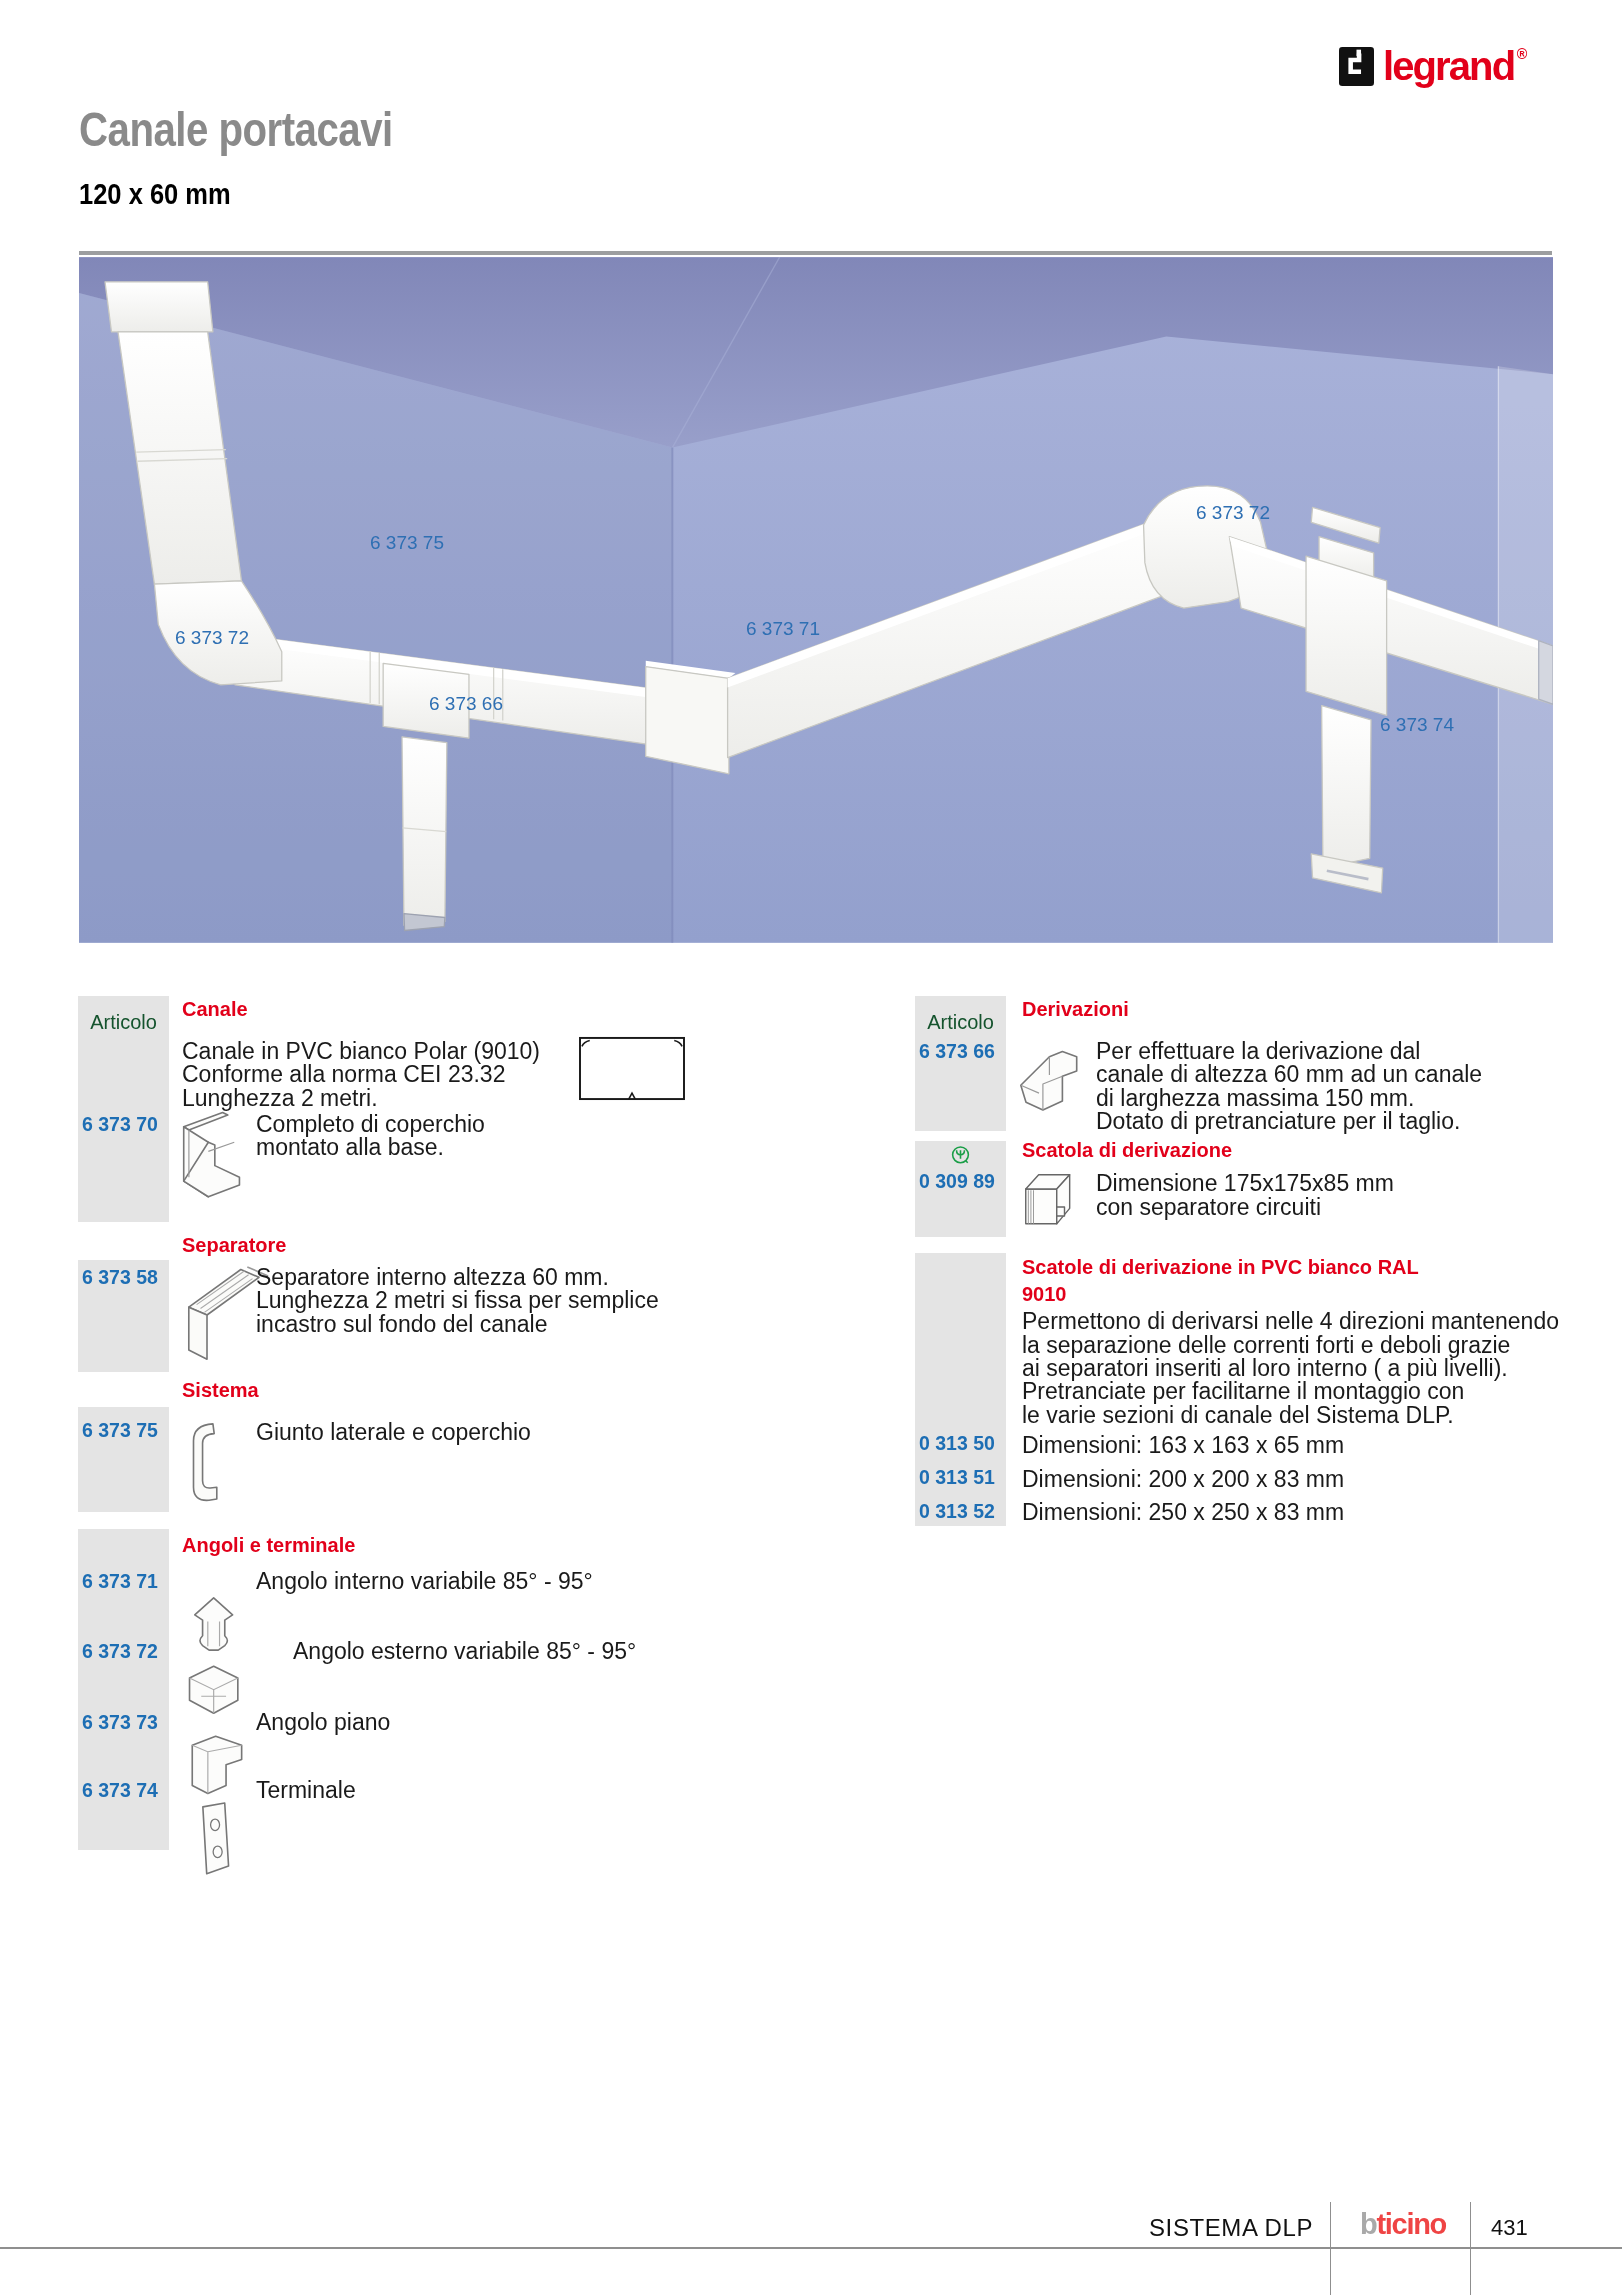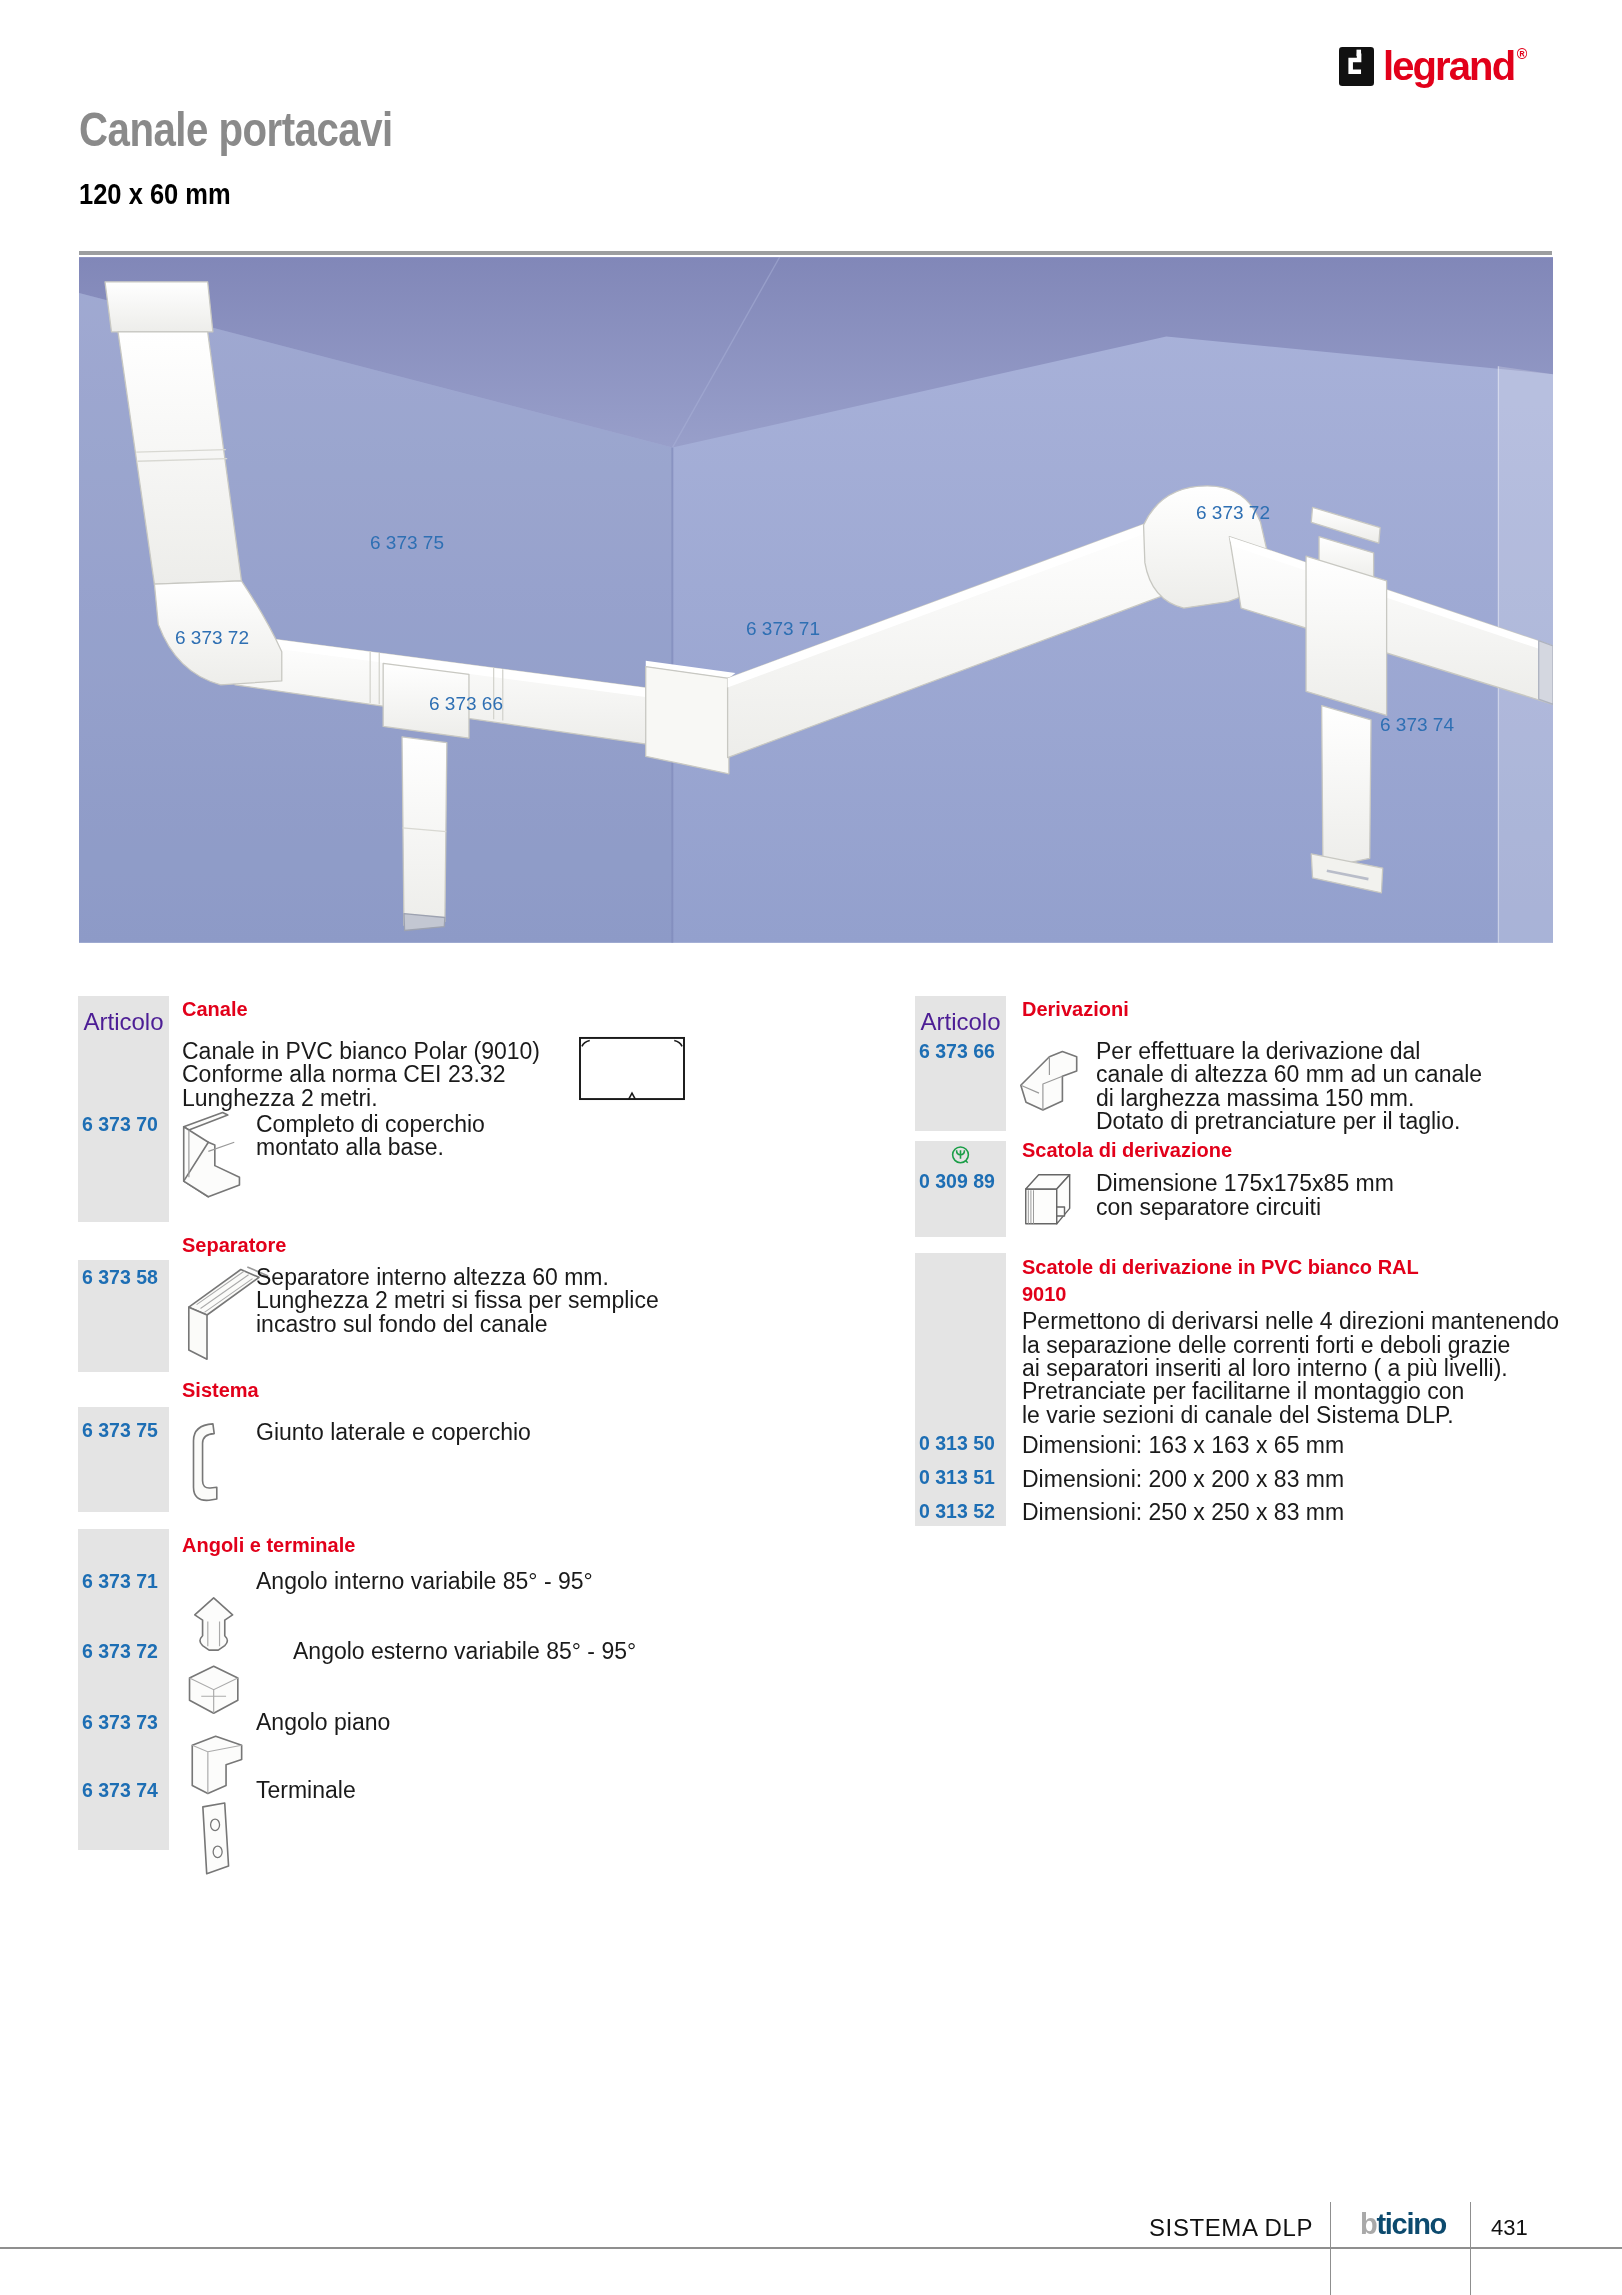--- a/index.html
+++ b/index.html
@@ -27,38 +27,38 @@
   .brand{left:1339px;top:47px;display:flex;align-items:flex-start;}
   .brand-square{width:35px;height:39px;margin-right:9px;}
   .brand-text{font-size:40px;font-weight:bold;color:var(--red);letter-spacing:-1.9px;line-height:39px;}
   .brand-reg{font-size:14.3px;color:var(--red);font-weight:bold;margin-left:2.6px;line-height:14.3px;}
 
   
   .illu{left:79px;top:257px;width:1474px;height:686px;}
   .part-label{position:absolute;font-size:19px;color:var(--label-blue);white-space:nowrap;}
 
   
-  .articolo-box{width:91px;height:52px;background:var(--stripe);color:#4c1d95;
-    font-size:24px;display:flex;align-items:center;justify-content:center;}
+  .articolo-box{width:91px;height:52px;background:var(--stripe);color:#14532d;
+    font-size:20px;display:flex;align-items:center;justify-content:center;}
   .stripe{background:var(--stripe);}
   .sec-heading{font-size:20px;font-weight:bold;color:var(--red);white-space:nowrap;}
   .code{font-size:19.5px;font-weight:bold;color:var(--code-blue);white-space:nowrap;}
   .body-line{font-size:23px;color:var(--body);white-space:nowrap;line-height:23.4px;}
   .icon-box svg{display:block;}
 
   
   .footer-rule{left:0;top:2247px;width:1623px;height:1.9px;background:#8f8f8f;}
   .footer-v1{left:1330px;top:2202px;width:1.3px;height:94px;background:#8f8f8f;}
   .footer-v2{left:1470px;top:2202px;width:1.3px;height:94px;background:#8f8f8f;}
   .footer-system{left:1066px;top:2214px;width:247px;text-align:right;font-size:24px;color:#111;
     letter-spacing:0.6px;white-space:nowrap;}
   .footer-brand{left:1338px;top:2208px;width:130px;text-align:center;font-size:29px;font-weight:bold;
     letter-spacing:-1.3px;white-space:nowrap;}
   .footer-brand .b-light{color:#a9a9a9;}
-  .footer-brand .b-dark{color:#0c4a6e;margin-top:24px;}
+  .footer-brand .b-dark{color:#ef4444;margin-top:24px;}
   .footer-page{left:1491px;top:2215px;font-size:22px;color:#111;}
 </style>
 </head>
 <body>
 
 <div class="page">
 
   <div class="abs brand">
     <svg class="brand-square" viewBox="0 0 54 60">
       <rect x="0" y="0" width="54" height="60" rx="5" fill="#111"></rect>

